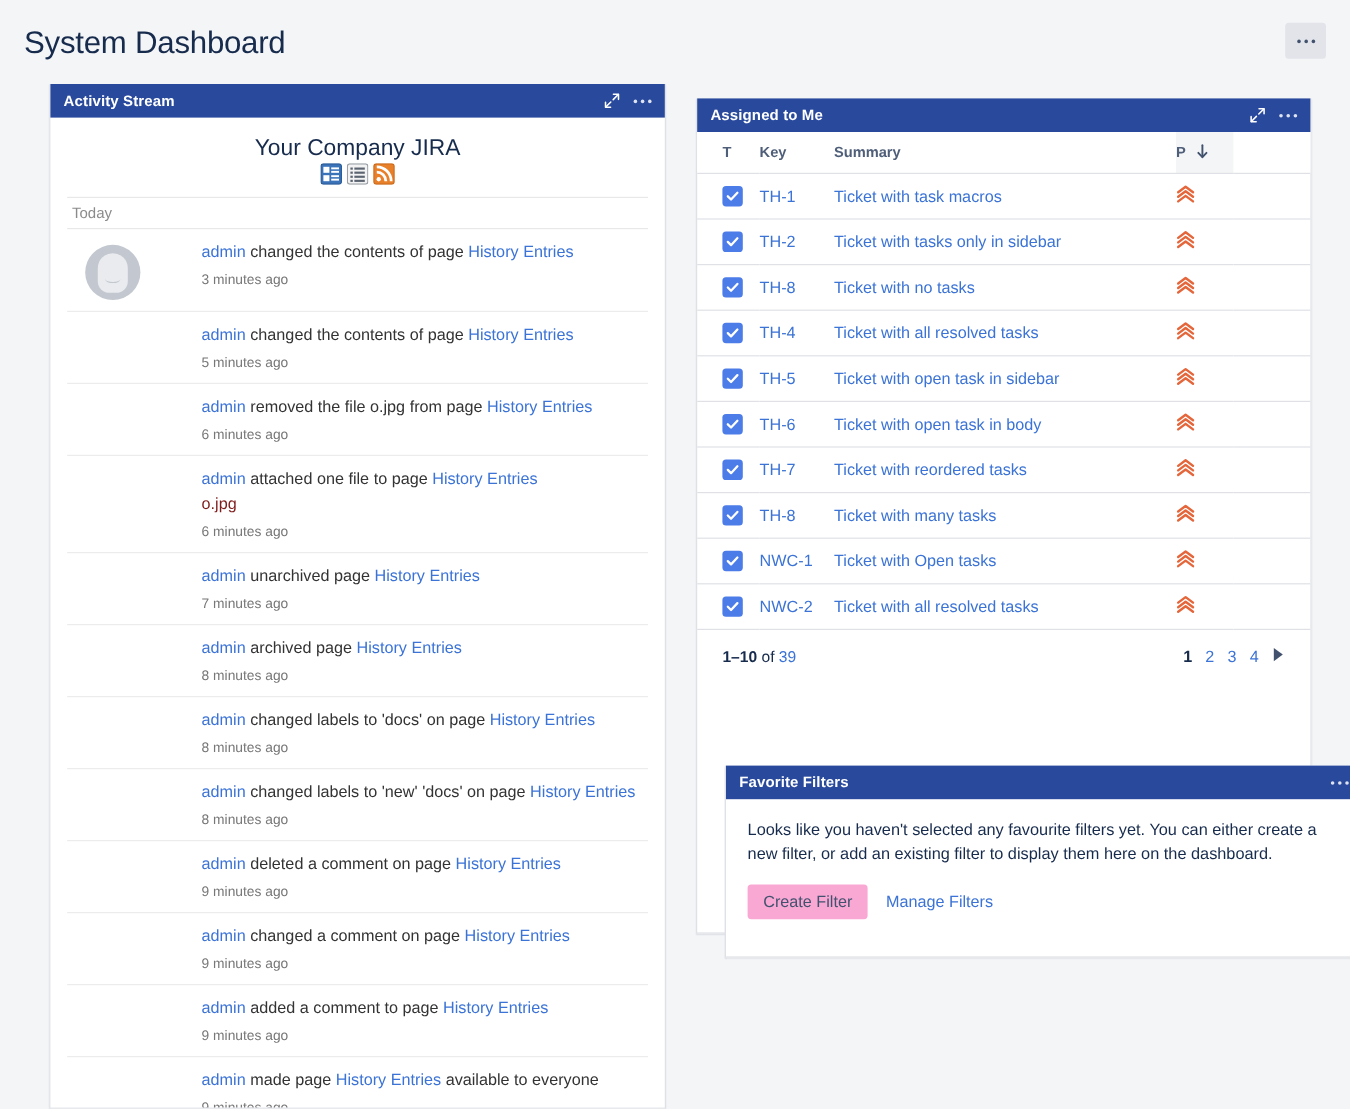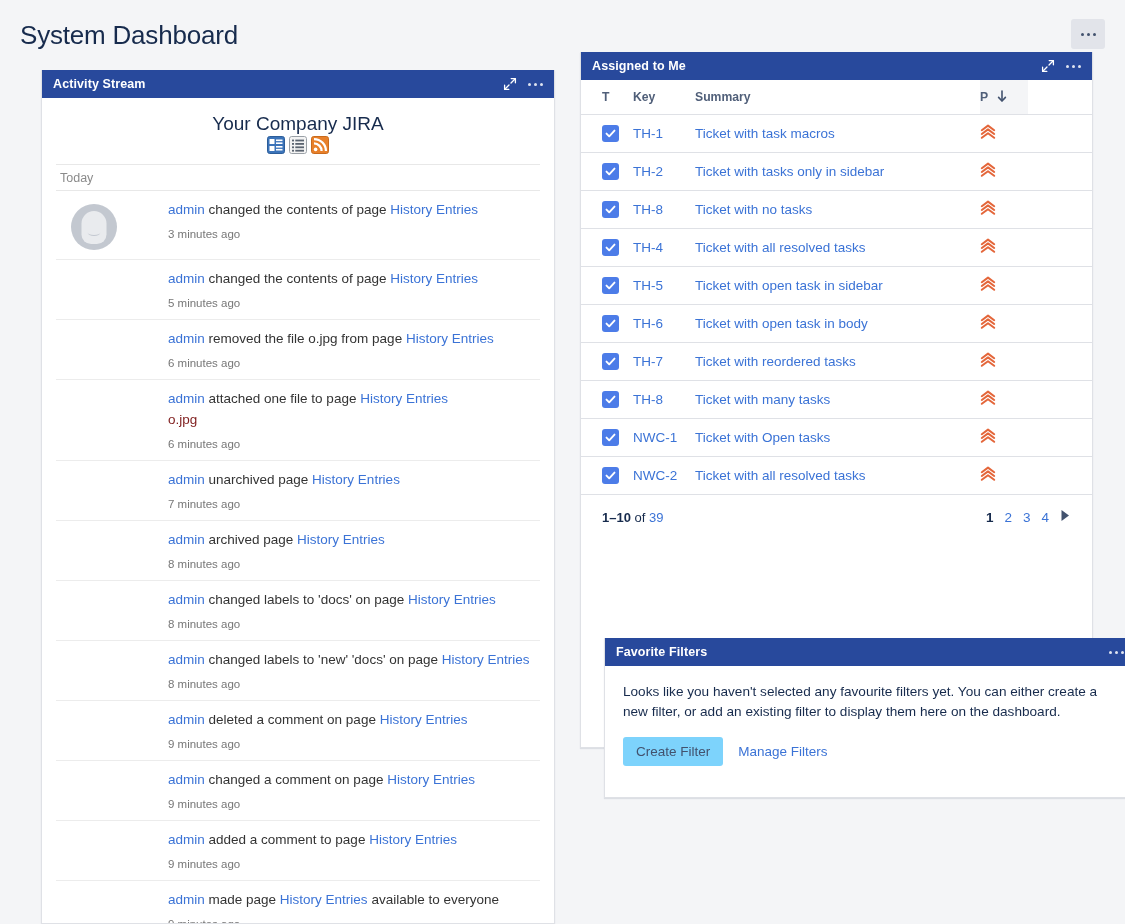--- a/index.html
+++ b/index.html
@@ -140,21 +140,21 @@
   }
   .stream-attach {
     font-size: 13.5px; color: #7f1d1d; margin-top: 3px; line-height: 18px;
   }
   .stream-time {
     font-size: 11.5px; color: #777777; margin-top: 8px; line-height: 14px;
   }
 
   
   #assigned-panel {
-    left: 580px; top: 52px; width: 513px; height: 696px;
+    left: 580px; top: 82px; width: 513px; height: 696px;
   }
   .issue-table { width: 100%; border-collapse: collapse; }
   .issue-table th {
     font-size: 12.2px; color: #505f79; font-weight: bold;
     text-align: left; padding: 10px 0 10px 0;
     border-bottom: 1px solid #dfe1e6;
     background: #ffffff;
   }
   .issue-table th.col-p { background: #f4f5f7; }
   .issue-table td {
@@ -193,21 +193,21 @@
   
   #filters-panel {
     left: 604px; top: 638px; width: 532px; height: 160px;
   }
   .ff-body { padding: 16px 18px 18px 18px; }
   .ff-text {
     font-size: 13.6px; color: #172b4d; line-height: 20px;
   }
   .ff-actions { margin-top: 15px; display: flex; align-items: center; gap: 15px; }
   .btn-create {
-    background: #7dd3fc; border: none; border-radius: 3px;
+    background: #f9a8d4; border: none; border-radius: 3px;
     font-size: 13.5px; color: #42526e;
     padding: 7px 13px; cursor: pointer;
     font-family: "Liberation Sans", sans-serif;
   }
   .manage-link {
     font-size: 13.5px; color: #3b73d6; text-decoration: none; cursor: pointer;
   }
 </style>
 </head>
 <body>

